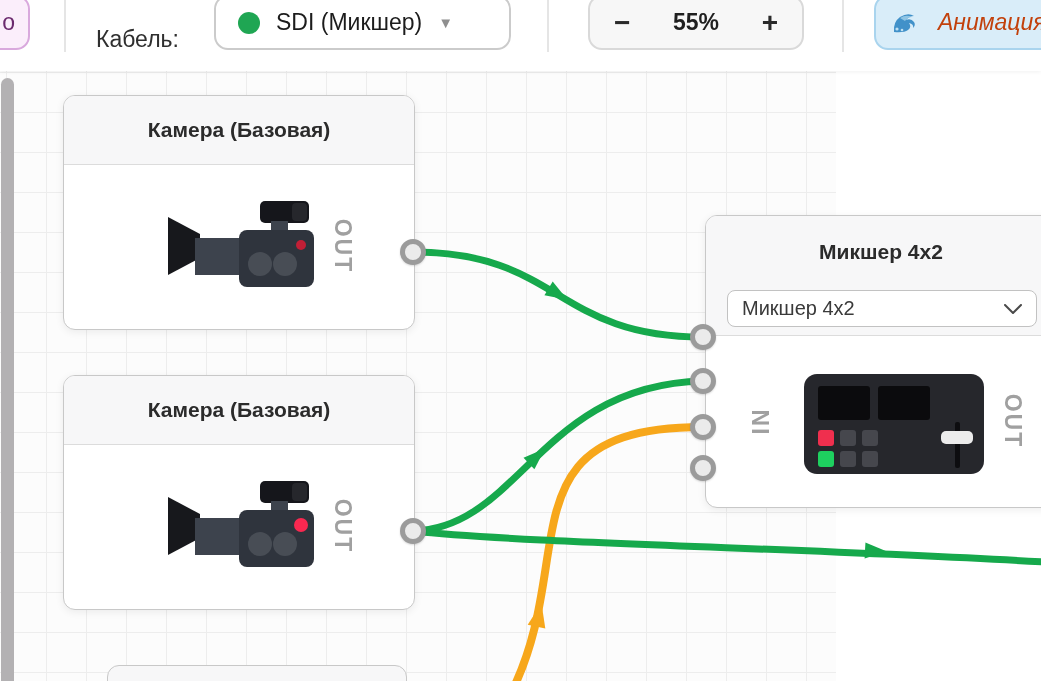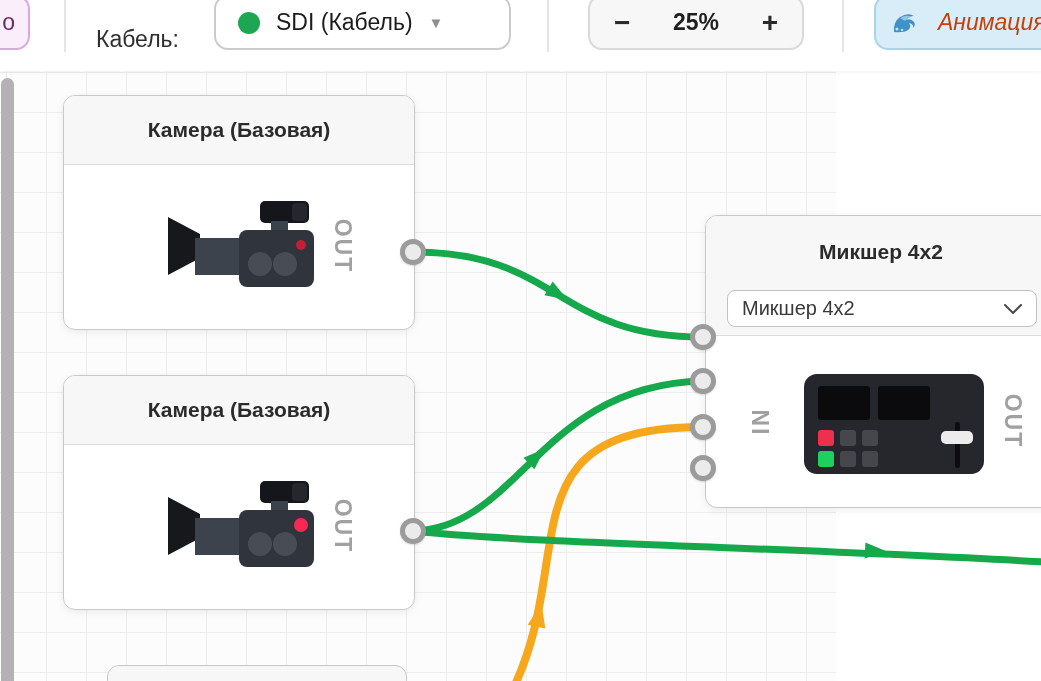--- a/index.html
+++ b/index.html
@@ -109,29 +109,29 @@
 <div class="toolbar">
   <div class="pill partial-btn">
     <span>о</span>
   </div>
   <div class="tb-divider" style="left:64px"></div>
 
   <span class="cable-label">Кабель:</span>
 
   <div class="pill cable-select">
     <span class="cable-dot" id="cable-dot" style="background: rgb(31, 166, 83);"></span>
-    <span class="cable-value">SDI (Кабель)</span>
+    <span class="cable-value">SDI (Микшер)</span>
     <span class="cable-caret">▼</span>
   </div>
 
   <div class="tb-divider" style="left:547px"></div>
 
   <div class="pill zoom-group">
     <button class="zoom-btn">−</button>
-    <span class="zoom-level">25%</span>
+    <span class="zoom-level">55%</span>
     <button class="zoom-btn">+</button>
   </div>
 
   <div class="tb-divider" style="left:842px"></div>
 
   <div class="pill anim-btn">
     <svg width="26" height="22" viewBox="0 0 26 22">
       <path d="M2 20 Q1 10 8 5 Q16 0 22 4 Q17 4 14 8 Q19 6 22 10 Q24 13 21 16 Q22 12 17 11 Q20 15 16 18 Q12 21 2 20 Z" fill="#4191c9"></path>
       <path d="M8 6 Q14 2 20 5 Q16 5 13 9 Z" fill="#8ec4e4"></path>
       <circle cx="5" cy="17" r="1.6" fill="#bfe0f2"></circle>

